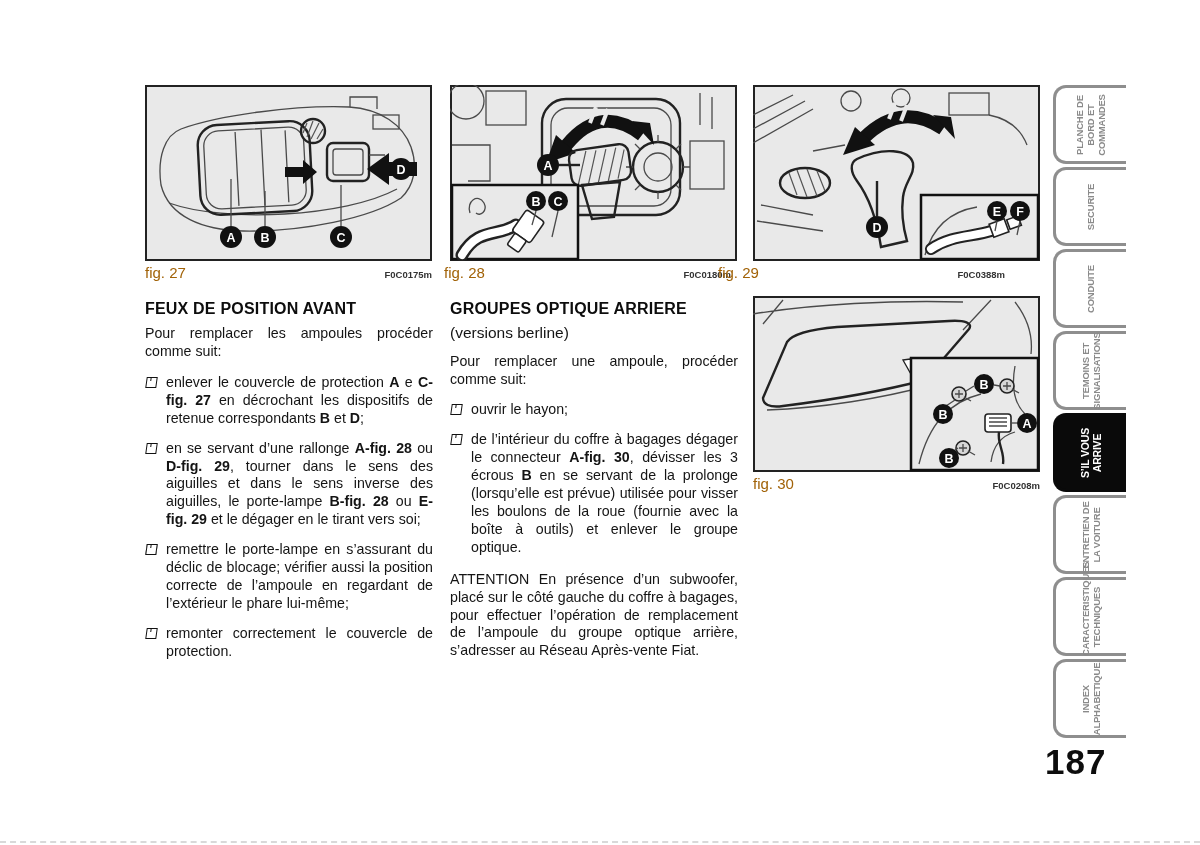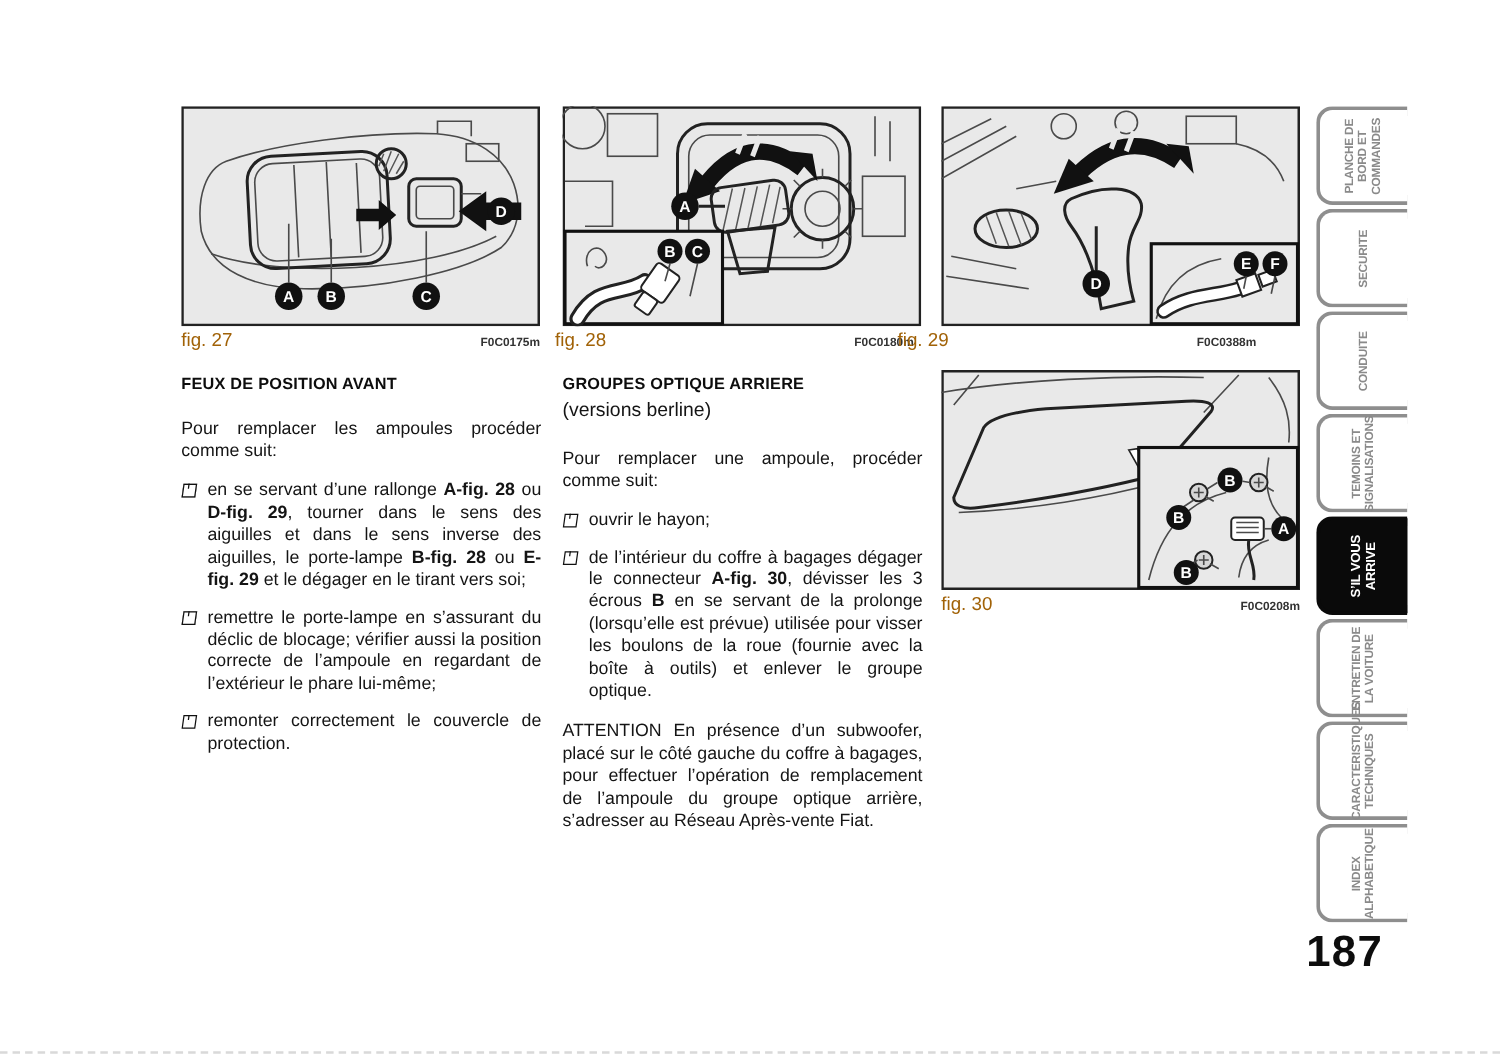--- a/index.html
+++ b/index.html
@@ -14,23 +14,23 @@
   .ln{stroke:#4a4a4a;fill:none;stroke-width:1.3;}
   .ln2{stroke:#222;fill:none;stroke-width:2.4;}
   .ln2s{stroke:#222;stroke-width:1.6;}
   .hat{stroke:#555;fill:none;stroke-width:1.2;}
   .badge-txt{fill:#fff;font-weight:bold;font-size:12.5px;text-anchor:middle;font-family:"Liberation Sans",sans-serif;}
   .figcap{position:absolute;width:287px;display:flex;justify-content:space-between;align-items:baseline;}
   .figcap .flabel{font-size:15px;color:#a16207;}
   .figcap .fcode{font-size:9.5px;font-weight:bold;color:#333;}
   
   .col{position:absolute;width:288px;font-size:14.2px;line-height:1.26;}
-  .col h2{font-size:13px;font-weight:bold;margin:0 0 4px 0;letter-spacing:.2px;color:#0d0d0d;}
+  .col h2{font-size:16px;font-weight:bold;margin:0 0 4px 0;letter-spacing:.2px;color:#0d0d0d;}
   .col .subtitle{font-size:15.5px;font-weight:normal;margin:0 0 10px 0;}
-  .col .intro{margin:20px 0 13px 0;text-align:justify;}
+  .col .intro{margin:6px 0 13px 0;text-align:justify;}
   .bullet{position:relative;padding-left:21px;margin-bottom:12px;text-align:justify;}
   .bmark{position:absolute;left:1px;top:3px;width:9px;height:9px;border:1.6px solid #111;
          transform:skewX(-8deg);background:#fff;}
   .bmark::after{content:"";position:absolute;left:-1px;top:-1px;width:4px;height:4px;border-right:1.6px solid #111;}
   .note{text-align:justify;}
   
   .sidebar{position:absolute;left:1053px;top:85px;width:75px;}
   .tab{
     position:relative;width:70px;height:73px;margin-bottom:3px;
     border:3px solid #8e8e8e;border-right:none;border-radius:13px 0 0 13px;
@@ -206,20 +206,21 @@
   <div class="figcap" style="left:753px;top:475px;">
     <span class="flabel">fig. 30</span>
     <span class="fcode">F0C0208m</span>
   </div>
 
   <div class="col" style="left:145px;top:299px;">
     <h2>FEUX DE POSITION AVANT</h2>
     <p class="intro">Pour remplacer les ampoules procéder comme suit:</p>
     <div class="bullet">
       <span class="bmark"></span>
+      <span>enlever le couvercle de protection <b>A</b> e <b>C-fig. 27</b> en décrochant les dispositifs de retenue correspondants <b>B</b> et <b>D</b>;</span>
     </div>
     <div class="bullet">
       <span class="bmark"></span>
       <span>en se servant d’une rallonge <b>A-fig. 28</b> ou <b>D-fig. 29</b>, tourner dans le sens des aiguilles et dans le sens inverse des aiguilles, le porte-lampe <b>B-fig. 28</b> ou <b>E-fig. 29</b> et le dégager en le tirant vers soi;</span>
     </div>
     <div class="bullet">
       <span class="bmark"></span>
     </div>
     <div class="bullet">
       <span class="bmark"></span>

